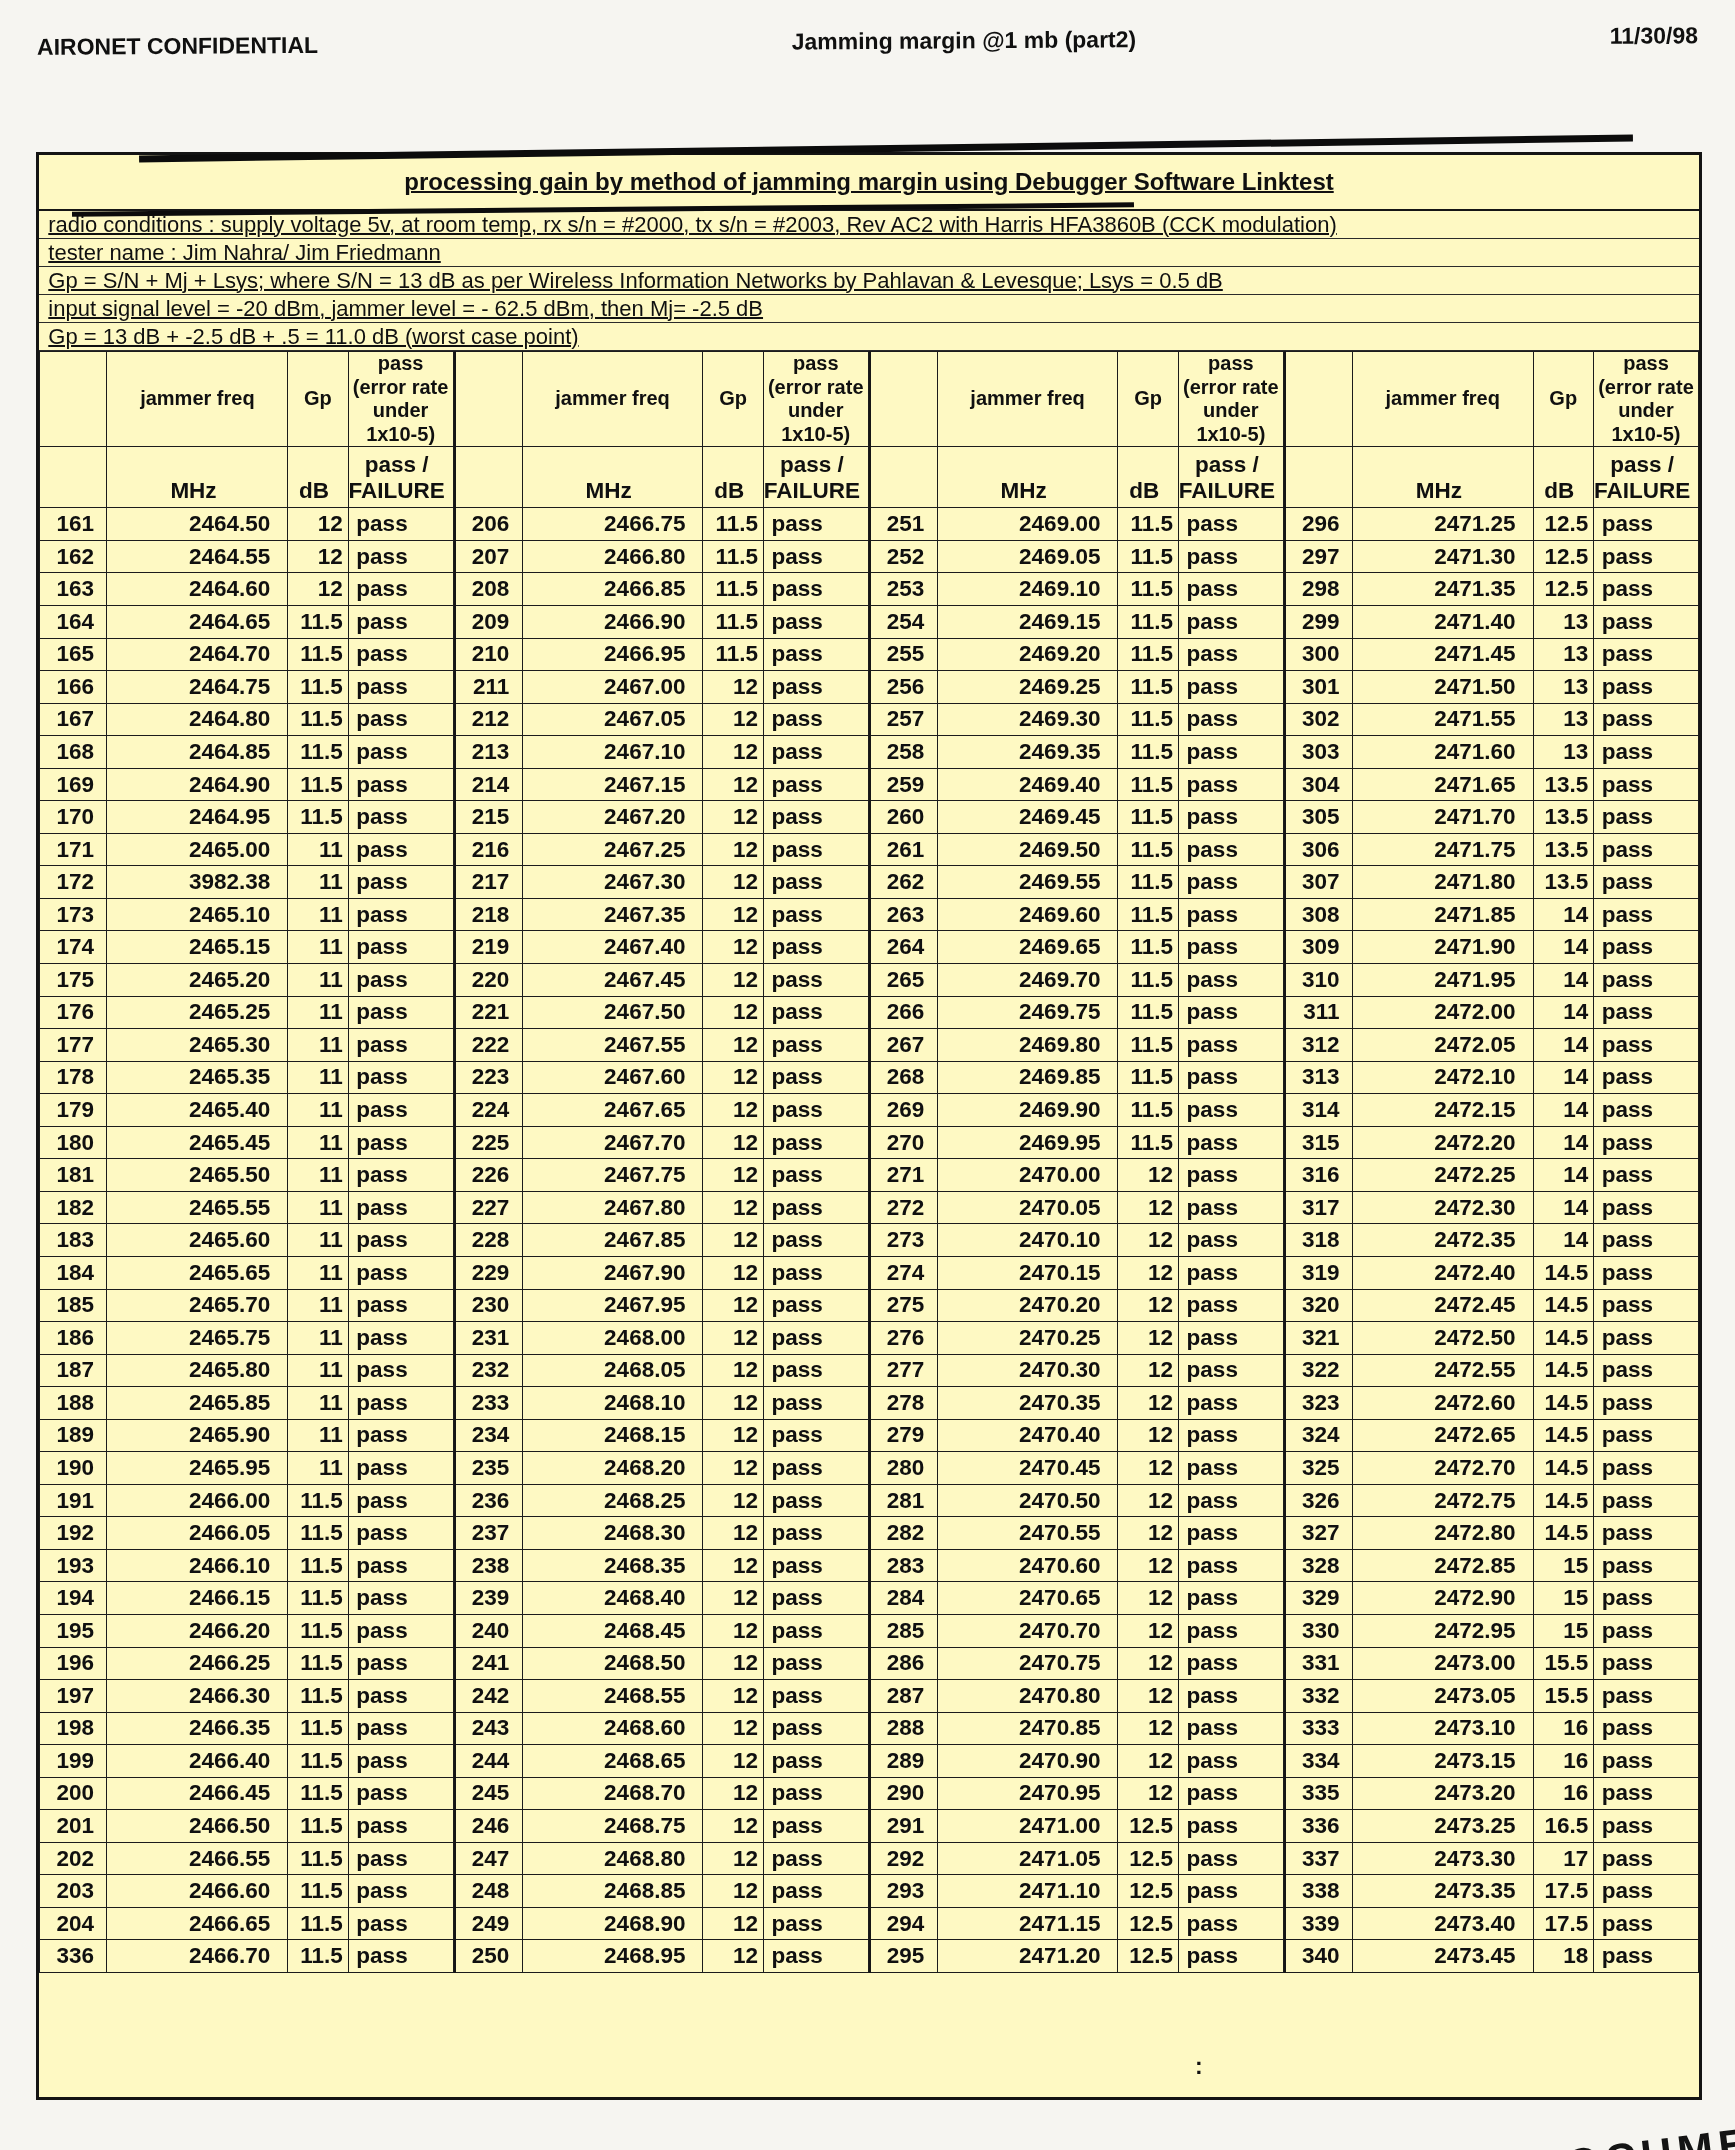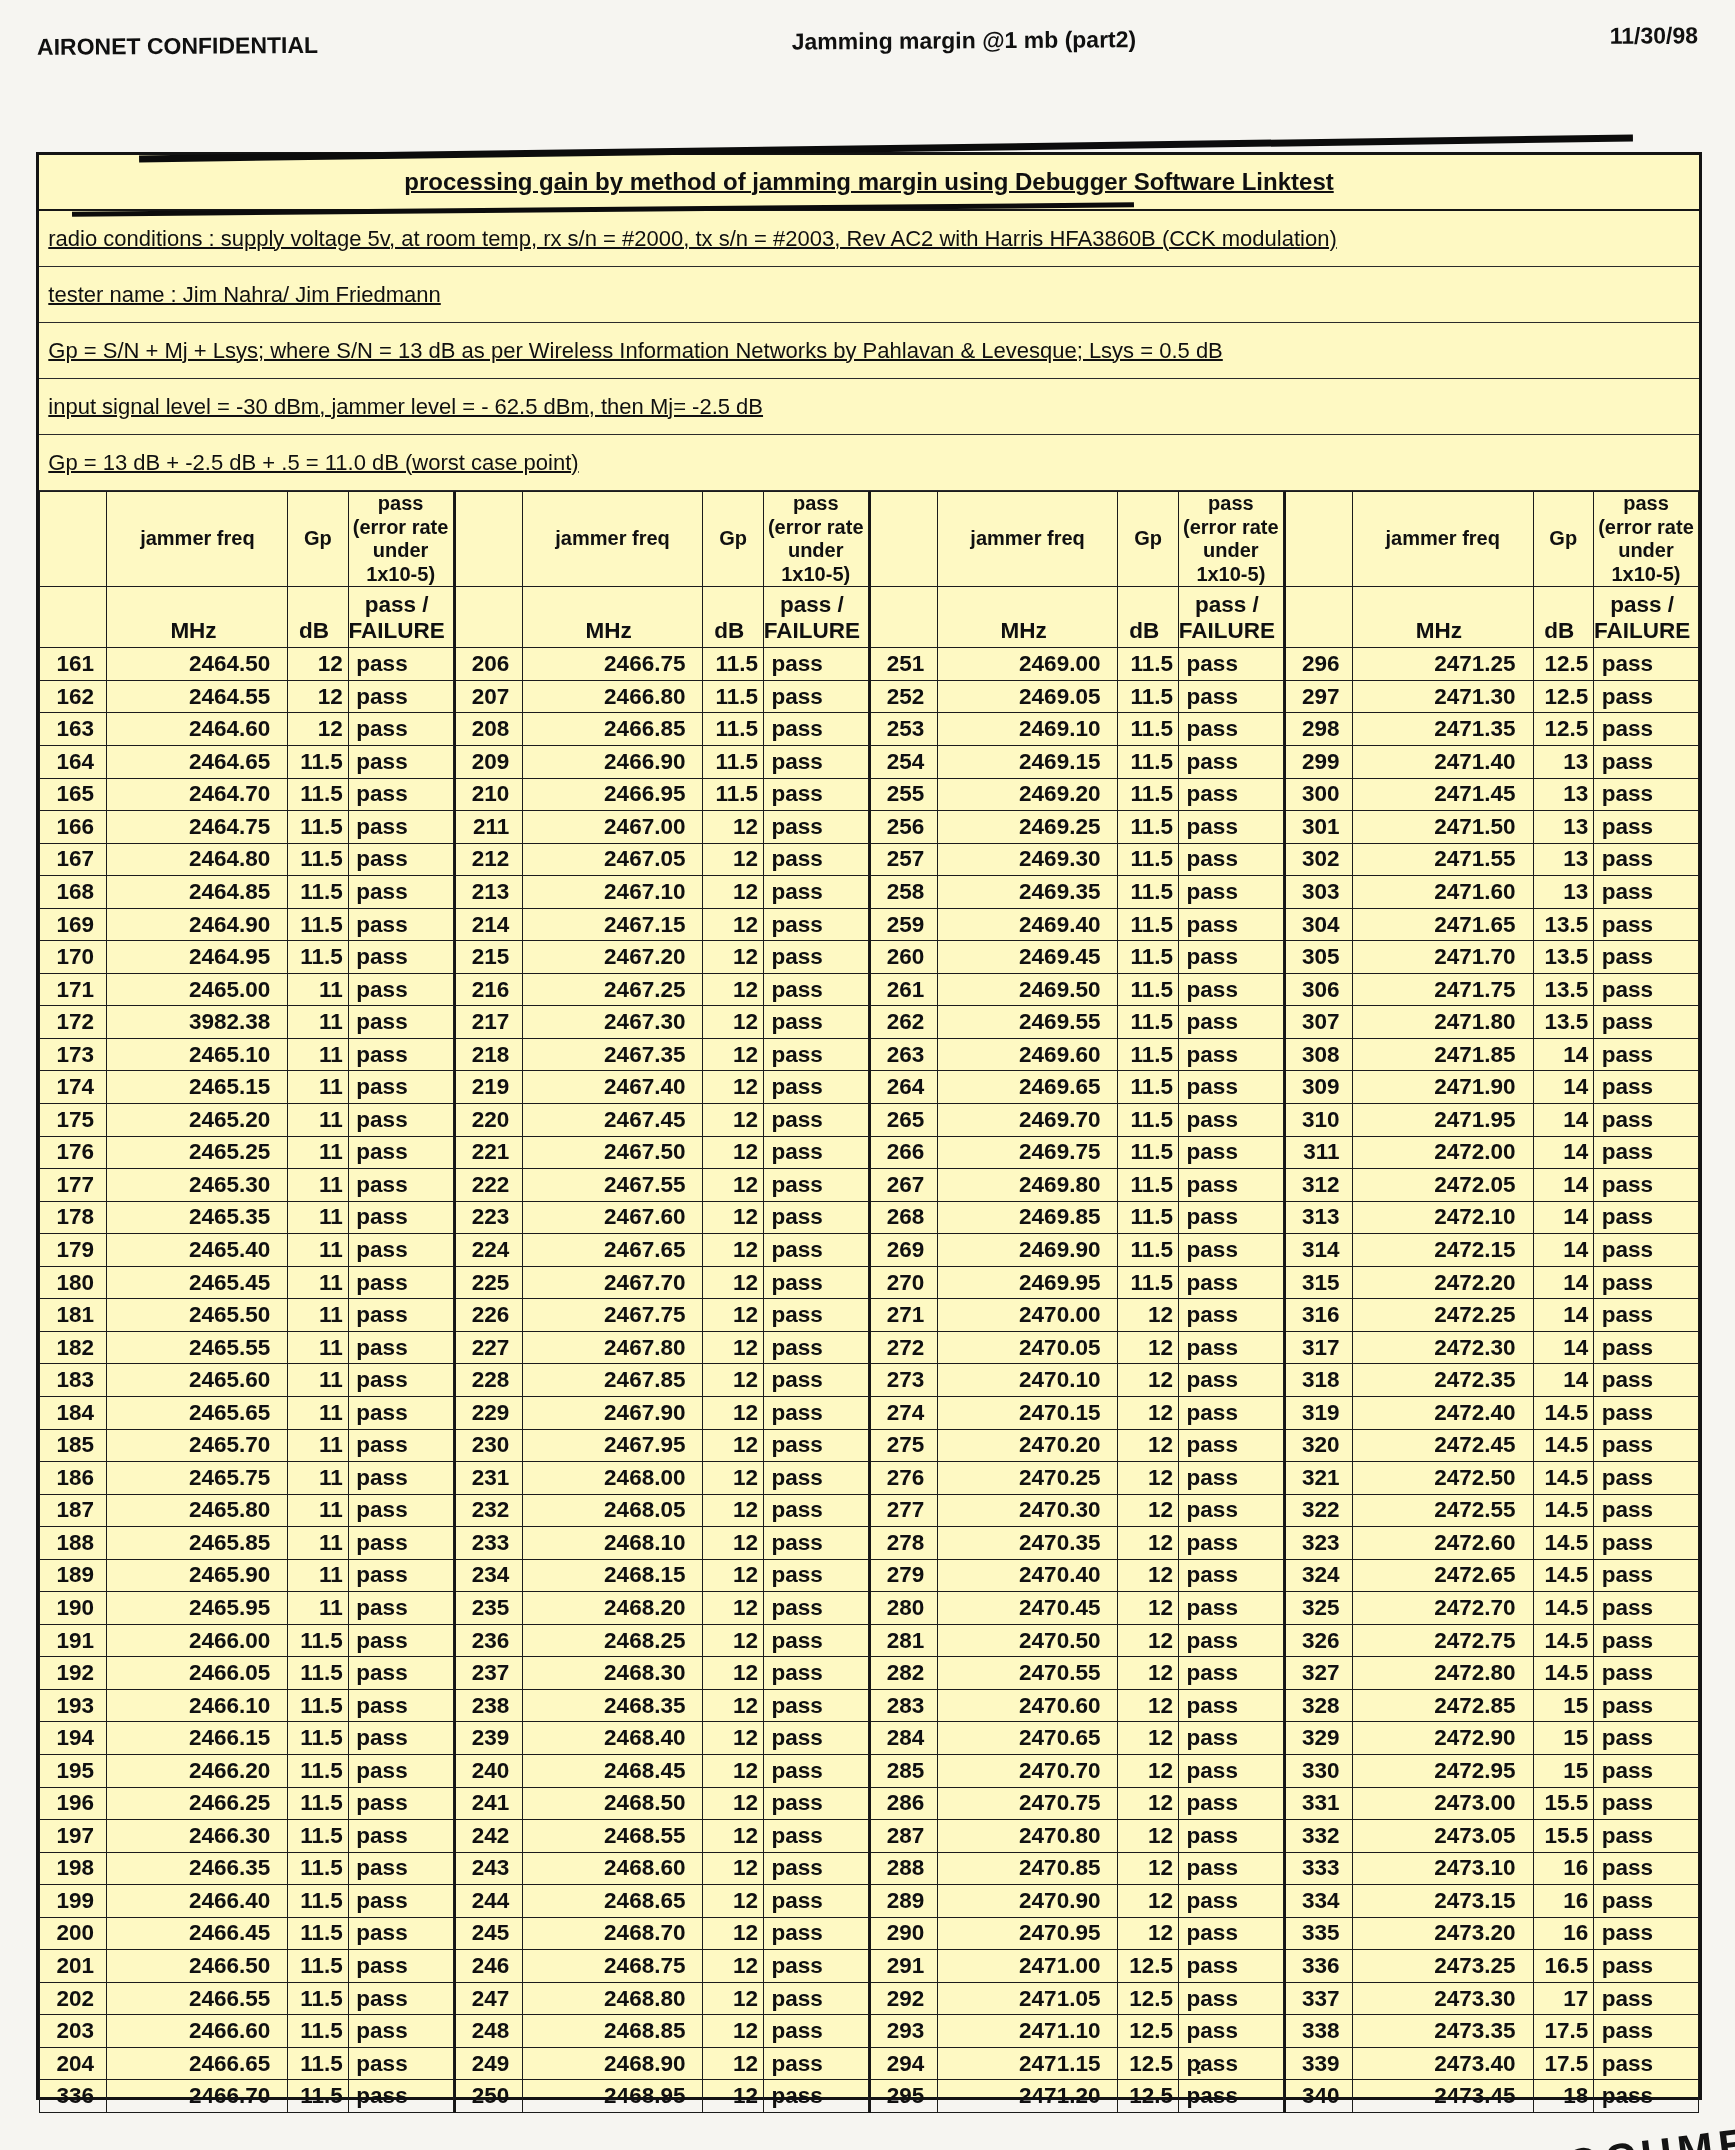--- a/index.html
+++ b/index.html
@@ -27,21 +27,21 @@
   .title-row .t-text{text-decoration:underline;text-decoration-thickness:1.6px;}
   .title-row::before{
     content:"";position:absolute;left:6%;top:-10px;width:90%;height:7px;
     background:#0c0c0c;transform:rotate(-0.8deg);
   }
   .title-row::after{
     content:"";position:absolute;left:2%;bottom:-3.1px;width:64%;height:4.7px;
     background:#0c0c0c;transform:rotate(-0.5deg);
   }
   .cond{
-    height:56px;border-bottom:1.6px solid #2b2b2b;
+    height:28px;border-bottom:1.6px solid #2b2b2b;
     display:flex;align-items:center;padding:0 9.3px;box-sizing:border-box;
     font-size:22px;font-weight:400;white-space:nowrap;overflow:hidden;
   }
   .cond span{text-decoration:underline;text-decoration-thickness:1.6px;}
   .groups{display:flex;height:1622px;}
   table.grp{
     border-collapse:collapse;table-layout:fixed;flex:1;height:100%;
     border-left:2.3px solid #161616;
   }
   table.grp:first-child{border-left:none;}
@@ -86,21 +86,21 @@
   <div class="cond">
       <span>radio conditions : supply voltage 5v, at room temp, rx s/n = #2000, tx s/n = #2003, Rev AC2 with Harris HFA3860B (CCK modulation)</span>
     </div>
   <div class="cond">
       <span>tester name : Jim Nahra/ Jim Friedmann</span>
     </div>
   <div class="cond">
       <span>Gp = S/N + Mj + Lsys; where S/N = 13 dB as per Wireless Information Networks by Pahlavan &amp; Levesque; Lsys = 0.5 dB</span>
     </div>
   <div class="cond">
-      <span>input signal level = -30 dBm, jammer level = - 62.5 dBm, then Mj= -2.5 dB</span>
+      <span>input signal level = -20 dBm, jammer level = - 62.5 dBm, then Mj= -2.5 dB</span>
     </div>
   <div class="cond">
       <span>Gp = 13 dB + -2.5 dB + .5 = 11.0 dB (worst case point)</span>
     </div>
 
   <div class="groups">
     <table class="grp">
       <colgroup>
           <col style="width:70px">
           <col style="width:194px">

